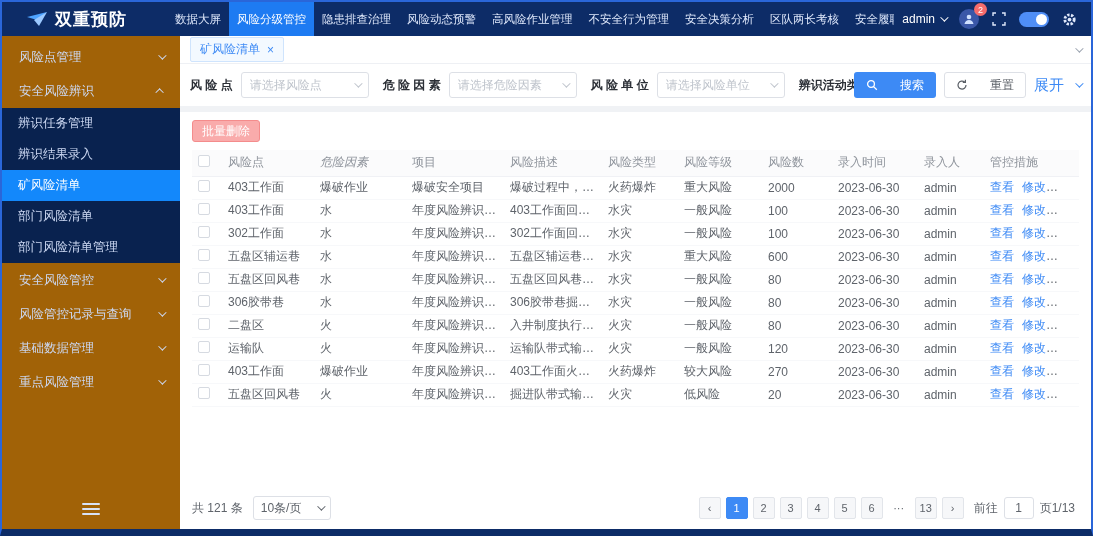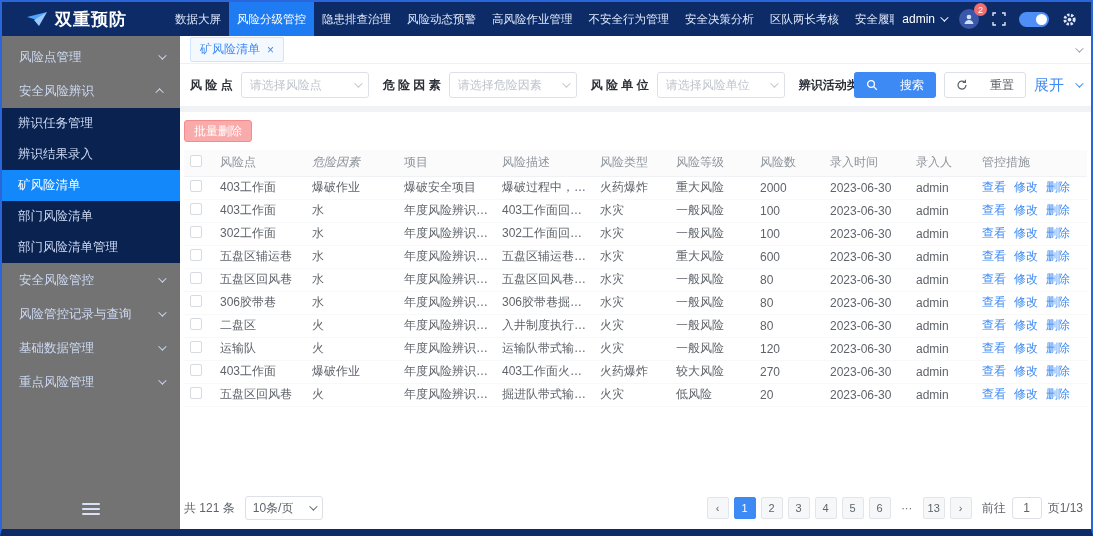--- a/index.html
+++ b/index.html
@@ -20,21 +20,21 @@
   .chev.down{transform:rotate(45deg) translateY(-2px);}
   .chev.up{transform:rotate(-135deg) translateY(-2px);}
   .avatar-wrap{position:relative;width:20px;height:20px;}
   .avatar{width:20px;height:20px;border-radius:50%;background:#3a57a8;display:flex;align-items:center;justify-content:center;}
   .badge{position:absolute;top:-6px;right:-8px;background:#f56c6c;color:#fff;font-size:9px;min-width:13px;height:13px;border-radius:7px;display:flex;align-items:center;justify-content:center;padding:0 2px;}
   .toggle{width:30px;height:15px;border-radius:8px;background:#4f8ef7;position:relative;cursor:pointer;}
   .knob{position:absolute;right:2px;top:2px;width:11px;height:11px;border-radius:50%;background:#fff;}
 
   
   .bodyrow{flex:1;display:flex;min-height:0;}
-  .sidebar{width:178px;flex-shrink:0;background:#737373;display:flex;flex-direction:column;font-size:12.5px;color:#ccd8f2;padding-top:4px;}
+  .sidebar{width:178px;flex-shrink:0;background:#a16207;display:flex;flex-direction:column;font-size:12.5px;color:#ccd8f2;padding-top:4px;}
   .side-group{height:34px;display:flex;align-items:center;justify-content:space-between;padding:0 16px 0 17px;cursor:pointer;white-space:nowrap;}
   .submenu{background:#09224f;}
   .side-sub{height:31px;display:flex;align-items:center;padding-left:16px;cursor:pointer;white-space:nowrap;}
   .side-sub.active{background:#1388fb;color:#fff;}
   .collapse-btn{margin-top:auto;margin-bottom:10px;align-self:center;display:flex;flex-direction:column;gap:3px;cursor:pointer;padding:4px;}
   .collapse-btn span{display:block;width:18px;height:2px;background:#d8e2f6;border-radius:1px;}
 
   .main{flex:1;display:flex;flex-direction:column;min-width:0;}
   
   .tabbar{height:28px;background:#fff;display:flex;align-items:center;padding:0 10px;flex-shrink:0;border-bottom:1px solid #eef0f4;}
@@ -49,21 +49,21 @@
   .fselect{width:128px;height:26px;border:1px solid #dde0e6;border-radius:3px;display:flex;align-items:center;justify-content:space-between;padding:0 8px;color:#bfc4cc;font-size:12px;background:#fff;cursor:pointer;gap:4px;}
   .fselect .ph{overflow:hidden;white-space:nowrap;text-overflow:ellipsis;}
   .filter-actions{margin-left:auto;display:flex;align-items:center;gap:8px;flex-shrink:0;}
   .btn{height:26px;border-radius:3px;font-size:12px;display:flex;align-items:center;gap:22px;padding:0 11px;cursor:pointer;border:1px solid transparent;white-space:nowrap;}
   .btn.primary{background:#3d8af5;color:#fff;}
   .btn.plain{background:#fff;border-color:#dde0e6;color:#5a5f66;}
   .link-expand{font-size:15px;color:#3d8af5;display:flex;align-items:center;gap:11px;cursor:pointer;white-space:nowrap;}
   .gap{height:6px;flex-shrink:0;}
 
   
-  .tablecard{flex:1;background:#fff;padding:8px 4px 0;display:flex;flex-direction:column;min-height:0;}
+  .tablecard{flex:1;background:#fff;padding:8px 12px 0;display:flex;flex-direction:column;min-height:0;}
   .btn.danger{background:#f9abab;border-color:#f48c8c;color:#fff;height:22px;padding:0 9px;margin-bottom:8px;display:inline-flex;}
   table{width:100%;border-collapse:collapse;table-layout:fixed;font-size:12px;}
   thead th{background:#fbfbfc;color:#8f949c;font-weight:normal;text-align:left;height:26px;padding:0 6px;border-bottom:1px solid #f0f1f5;white-space:nowrap;overflow:hidden;}
   tbody td{height:23px;color:#5f646b;padding:0 6px;white-space:nowrap;overflow:hidden;text-overflow:ellipsis;border-bottom:1px solid #f7f8fa;}
   th:nth-child(1),td:nth-child(1){width:30px;}
   th:nth-child(2){width:92px;} th:nth-child(3){width:92px;font-style:italic;} th:nth-child(4){width:98px;}
   th:nth-child(5){width:98px;} th:nth-child(6){width:76px;} th:nth-child(7){width:84px;}
   th:nth-child(8){width:70px;} th:nth-child(9){width:86px;} th:nth-child(10){width:66px;}
   .cb{width:12px;height:12px;border:1px solid #d6dae1;border-radius:2px;display:inline-block;background:#fff;cursor:pointer;}
   .act{color:#3d8af5;margin-right:8px;cursor:pointer;text-decoration:none;}

